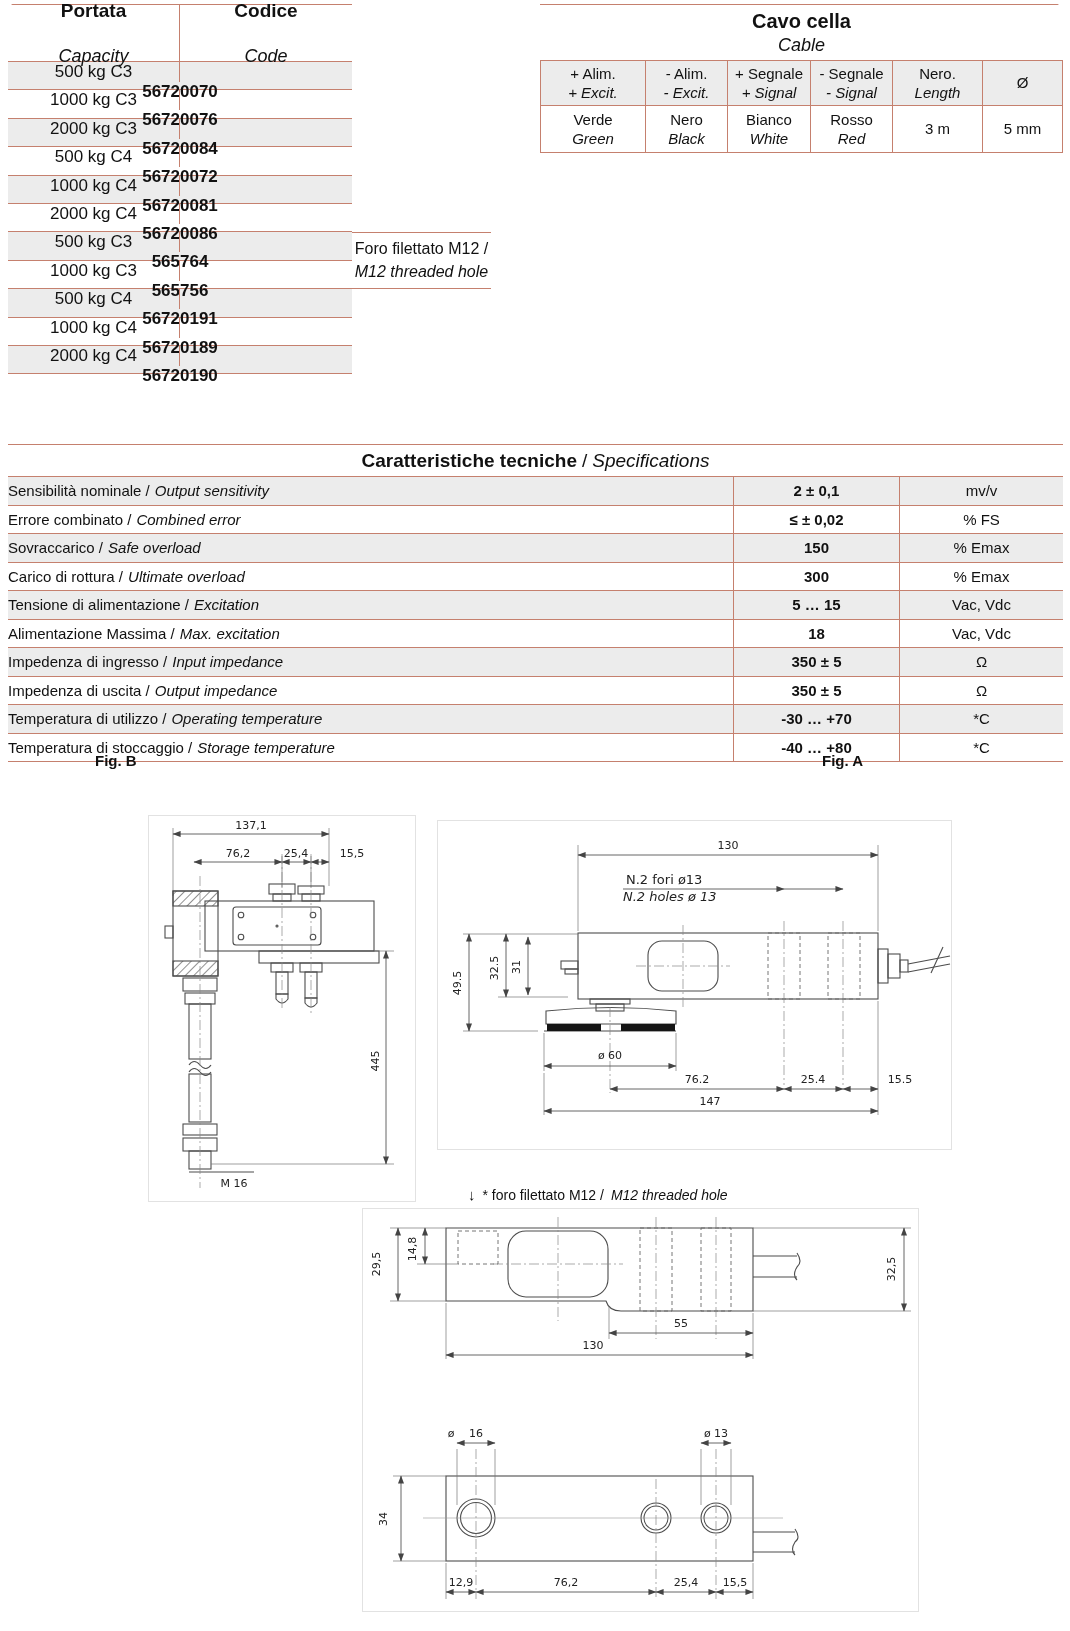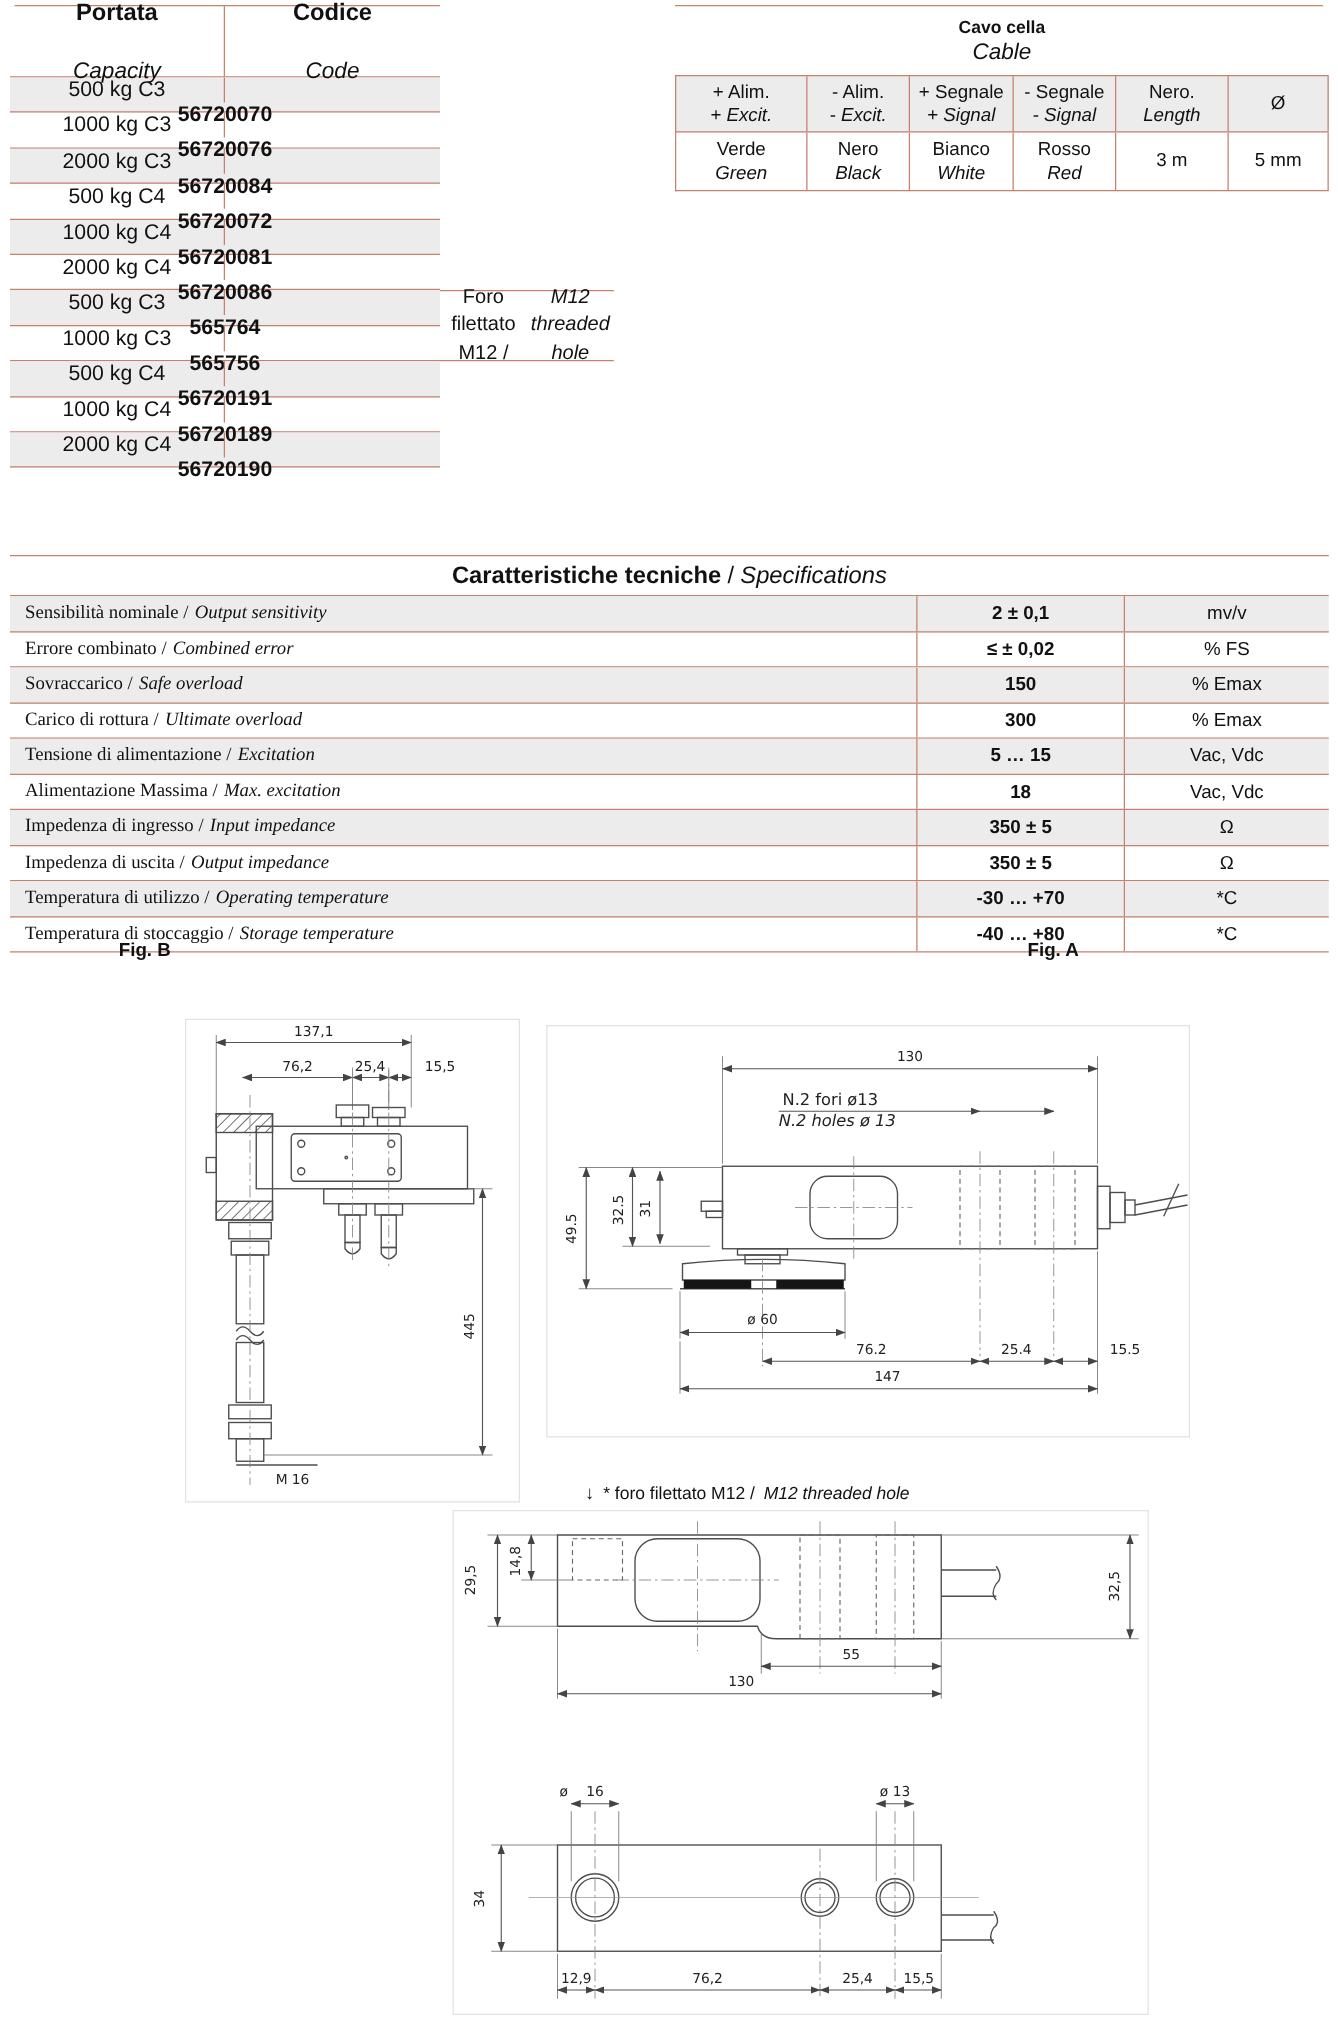--- a/index.html
+++ b/index.html
@@ -12,45 +12,45 @@
   .cap .hd { display:flex; height:57px; border-bottom:1px solid var(--ln); }
   .cap .hd .cell { width:172px; display:flex; flex-direction:column; align-items:center; justify-content:center; line-height:1.25; }
   .cap .hd .cell.first { border-right:1px solid var(--ln); }
   .cap .hd .it { font-weight:bold; font-size:19px; }
   .cap .hd .en { font-style:italic; font-size:18px;margin-top:22px; }
   .cap .row { display:flex; height:28.4px; border-bottom:1px solid var(--ln);flex-direction:column; }
   .cap .row.sh { background:var(--sh); }
   .cap .row .c1 { width:172px; border-right:1px solid var(--ln); display:flex; align-items:center; justify-content:center; font-size:17px; }
   .cap .row .c2 { flex:1; display:flex; align-items:center; justify-content:center; font-size:17px; font-weight:bold; }
 
-  .ann { position:absolute; left:352px; width:139px; display:flex; align-items:center; justify-content:center; font-size:16px; line-height:1.4; text-align:center; }
+  .ann { position:absolute; left:352px; width:139px; display:flex; flex-direction:column; align-items:center; justify-content:center; font-size:16px; line-height:1.4; text-align:center; }
   .ann .en { font-style:italic; }
   #ann1 { top:232px; height:57px; border-top:1px solid var(--ln); border-bottom:1px solid var(--ln); }
   #ann2 { top:289px; height:85px; border-bottom:1px solid var(--ln); }
 
   
   .cab { position:absolute; left:540px; top:4px; width:523px; }
   .cab .title { border-top:1px solid var(--ln); height:56px; display:flex; flex-direction:column; align-items:center; justify-content:center; line-height:1.3; }
-  .cab .title .it { font-weight:bold; font-size:14px; }
+  .cab .title .it { font-weight:bold; font-size:20px; }
   .cab .title .en { font-style:italic; font-size:18px; }
   .cab .hrow { display:flex; height:46px; background:var(--sh); border-top:1px solid var(--ln); border-bottom:1px solid var(--ln); border-left:1px solid var(--ln); }
   .cab .drow { display:flex; height:47px; border-bottom:1px solid var(--ln); border-left:1px solid var(--ln); }
   .cab .cell { border-right:1px solid var(--ln); display:flex; flex-direction:column; align-items:center; justify-content:center; font-size:15px; line-height:1.3; }
   .cab .cell .en { font-style:italic; }
   .cw0{width:105px}.cw1{width:82px}.cw2{width:83px}.cw3{width:82px}.cw4{width:90px}.cw5{width:80px}
 
   
   .spec { position:absolute; left:8px; top:444px; width:1055px; }
   .spec .title { border-top:1px solid var(--ln); height:32px; display:flex; align-items:center; justify-content:center; gap:5px; font-size:19px; }
   .spec .title .it { font-weight:bold; }
   .spec .title .en { font-style:italic; }
   .spec .rows { border-top:1px solid var(--ln); }
   .spec .r { display:flex; height:28.5px; border-bottom:1px solid var(--ln); font-size:15px; }
   .spec .r.sh { background:var(--sh); }
-  .spec .lab { width:725px; padding-left:12px; display:flex; align-items:center;font-family:Liberation Serif, serif; }
+  .spec .lab { width:725px; display:flex; align-items:center; }
   .spec .lab .en { font-style:italic; margin-left:5px; }
   .spec .val { width:166px; border-left:1px solid var(--ln); display:flex; align-items:center; justify-content:center;font-weight:bold; }
   .spec .unit { flex:1; border-left:1px solid var(--ln); display:flex; align-items:center; justify-content:center; }
 
   
   .figlab { position:absolute; font-size:15px; font-weight:600; }
   #figb { left:95px; top:752px; }
   #figa { left:822px; top:752px; }
   .fbox { position:absolute; border:1px solid #e2e2e2; background:#fff; }
   #boxb { left:148px; top:815px; width:268px; height:387px; }

